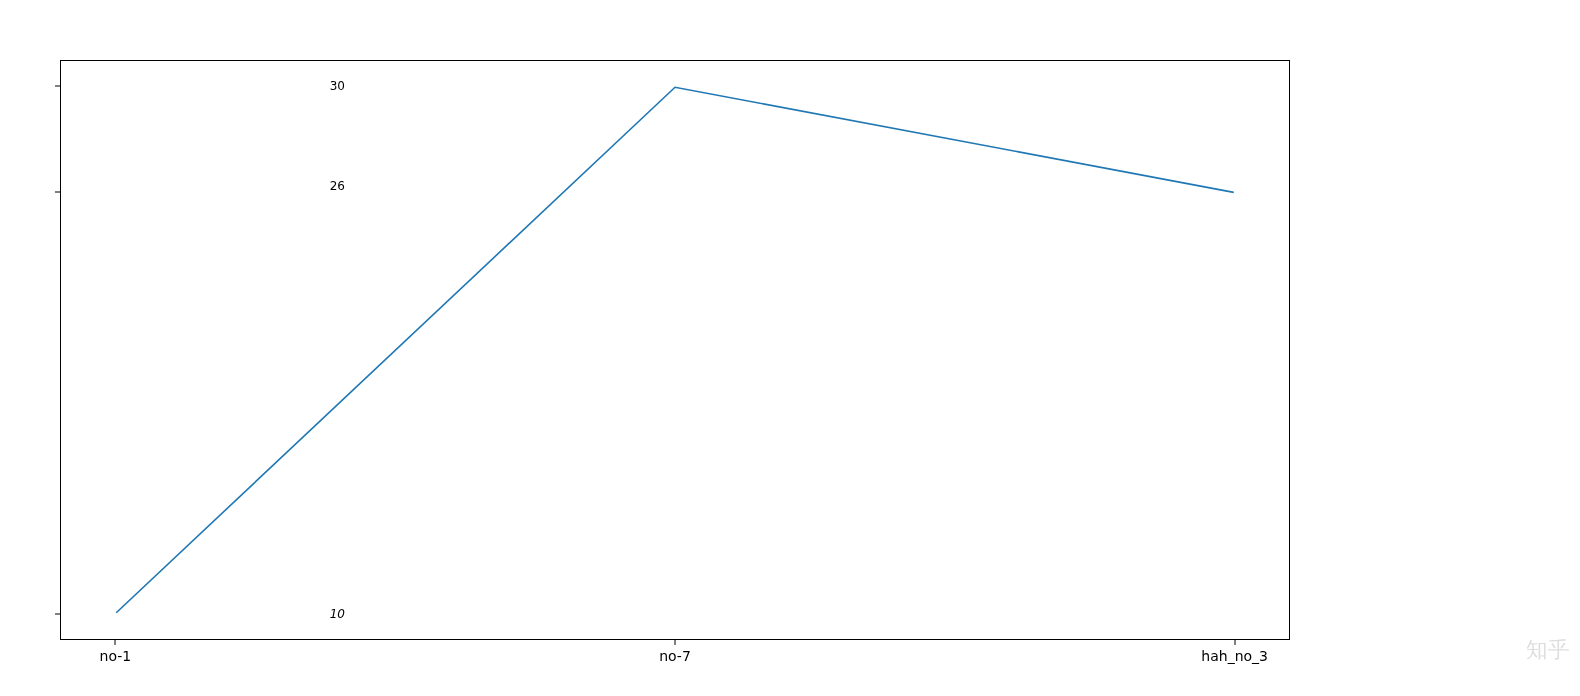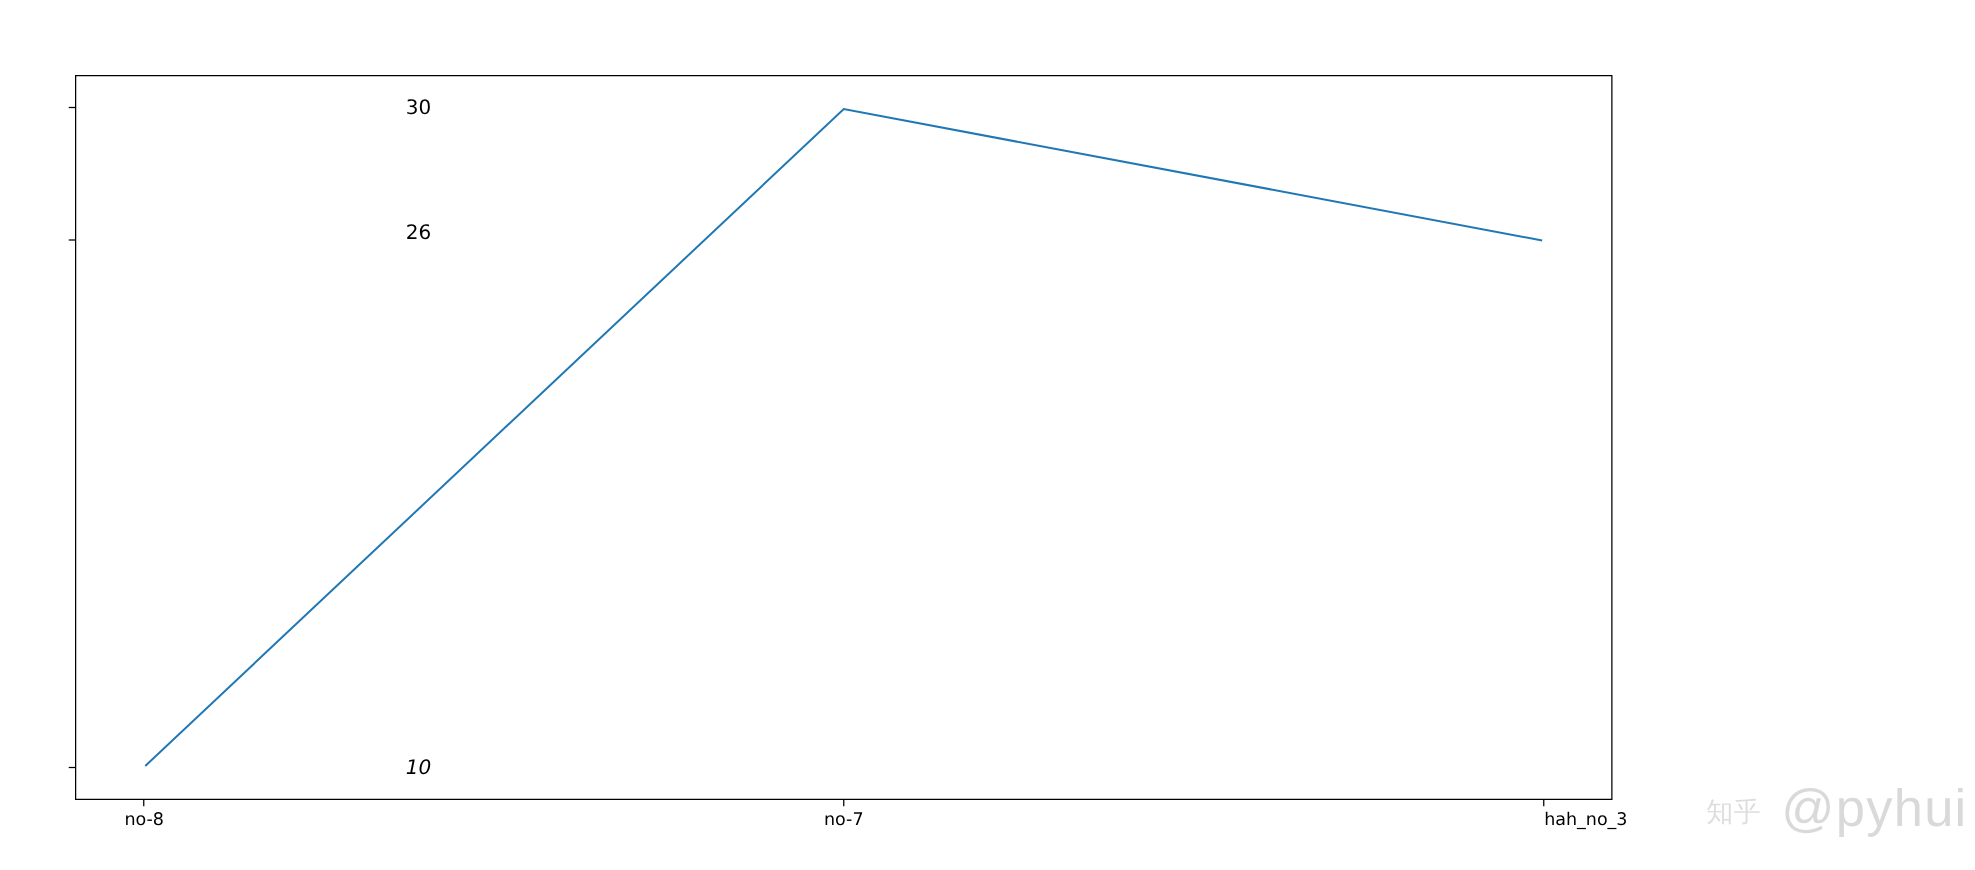--- a/index.html
+++ b/index.html
@@ -15,21 +15,21 @@
       left: 60px;
       top: 60px;
       width: 1230px;
       height: 580px;
       border: 1px solid #000000;
       background: #ffffff;
     }
     .y-tick {
       position: absolute;
       right: 1235px;
-      font-size: 16px;
+      font-size: 12px;
       color: #000000;
       transform: translateY(-50%);
       text-align: right;
       width: 40px;
     }
     .y-tick-mark {
       position: absolute;
       left: 55px;
       width: 5px;
       height: 1px;
@@ -91,26 +91,25 @@
 <div id="y-ticks-container">
     <div class="y-tick" style="top: 613.636px; font-style: italic;">10</div>
     <div class="y-tick-mark" style="top: 613.636px;"></div>
     <div class="y-tick" style="top: 186px;">26</div>
     <div class="y-tick-mark" style="top: 191.818px;"></div>
     <div class="y-tick" style="top: 86.3636px;">30</div>
     <div class="y-tick-mark" style="top: 86.3636px;"></div>
   </div>
 
 <div id="x-ticks-container">
-    <div class="x-tick" style="left: 115.35px;">no-8</div>
+    <div class="x-tick" style="left: 115.35px;">no-1</div>
     <div class="x-tick-mark" style="left: 115.35px;"></div>
     <div class="x-tick" style="left: 675px;">no-7</div>
     <div class="x-tick-mark" style="left: 675px;"></div>
-    <div class="x-tick" style="left: 1234.65px; margin-left: 34px;">hah_no_3</div>
+    <div class="x-tick" style="left: 1234.65px;">hah_no_3</div>
     <div class="x-tick-mark" style="left: 1234.65px;"></div>
   </div>
 
 <div class="watermark">
   <svg class="watermark-logo" viewBox="0 0 100 100">
     <text x="0" y="70" font-size="45" fill="#888888" font-family="PingFang SC, Microsoft YaHei">知乎</text>
   </svg>
-  <span>@pyhui</span>
 </div>
 
 </body></html>

